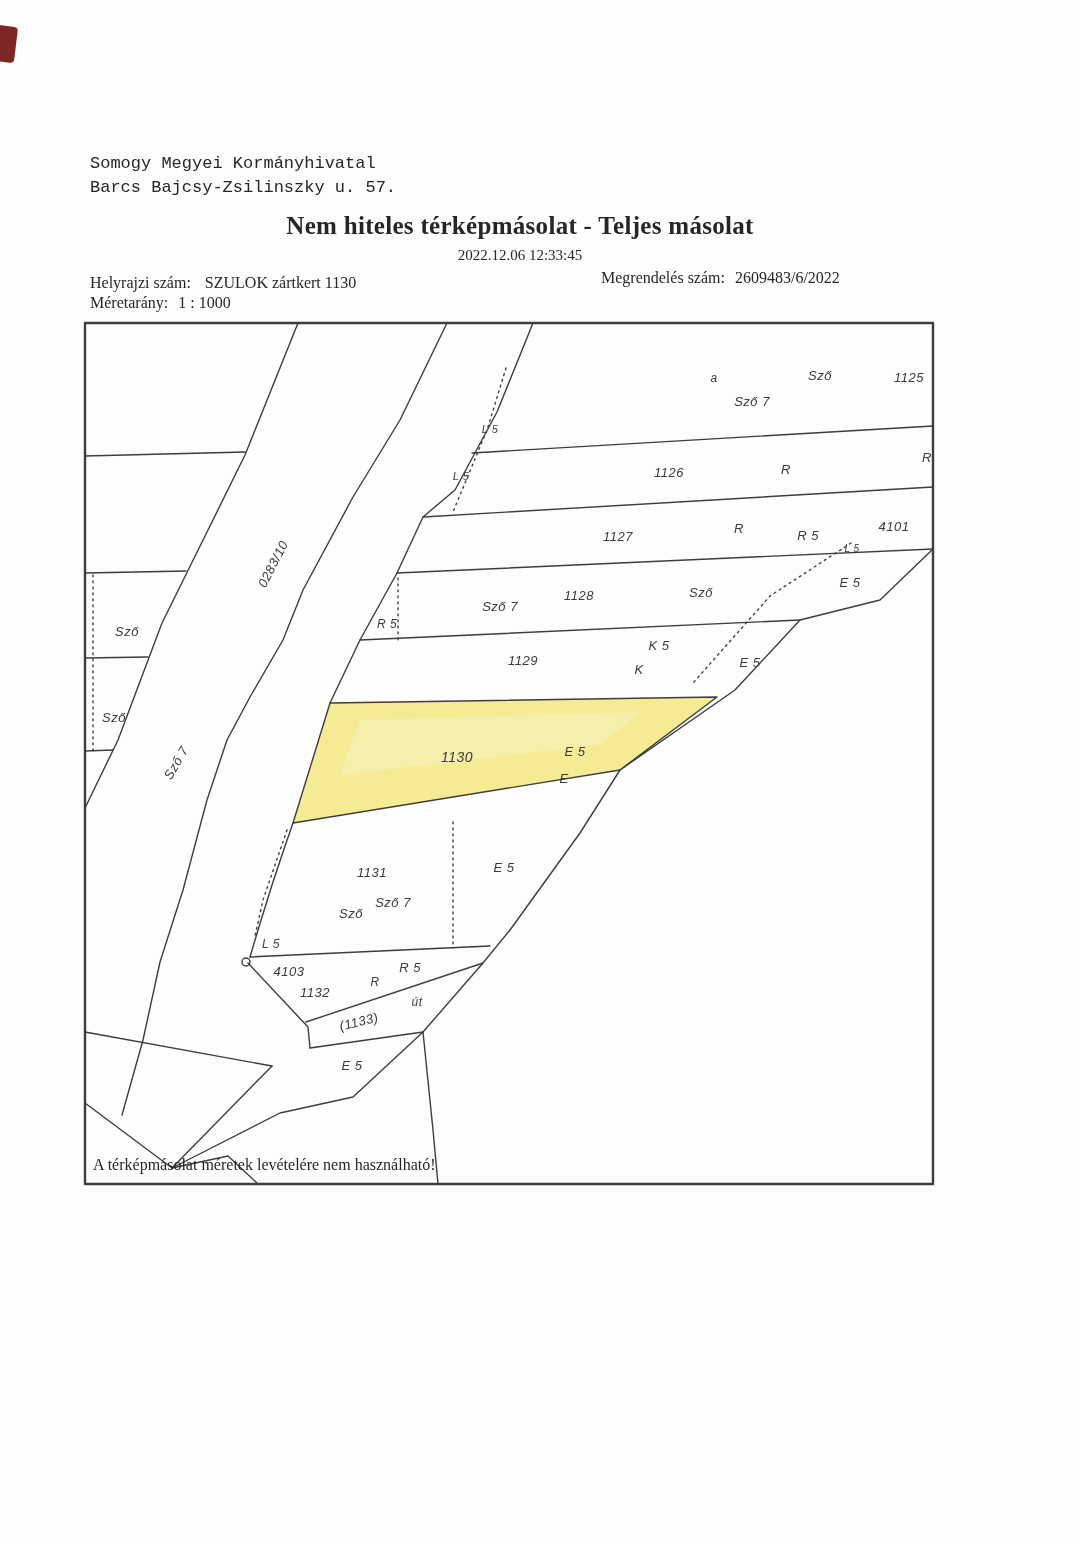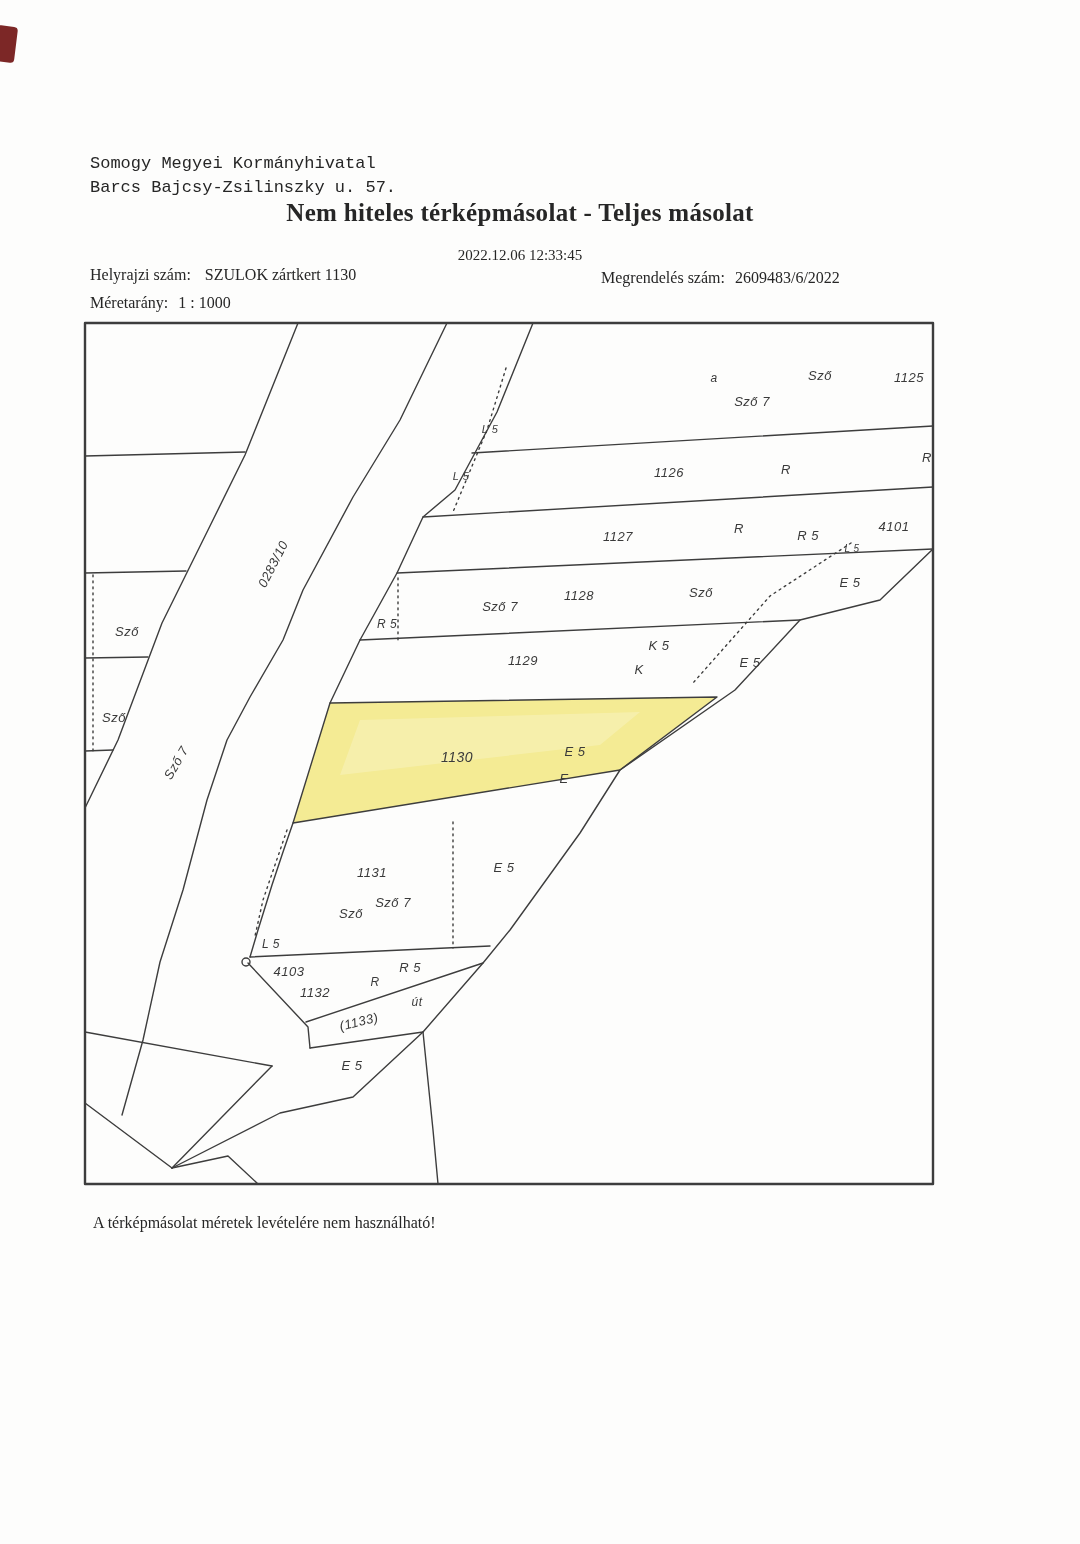--- a/index.html
+++ b/index.html
@@ -4,30 +4,30 @@
 <style>
   html,body{margin:0;padding:0;}
   body{
     width:1080px;height:1544px;position:relative;overflow:hidden;
     background:#fdfdfc;
     font-family:"Liberation Serif", serif;
     color:#262626;
   }
   .abs{position:absolute;}
   .office{left:90px;top:152px;font-size:17px;line-height:24px;font-family:Liberation Mono, monospace;}
-  .title{left:85px;top:199px;width:870px;text-align:center;font-size:25px;font-weight:bold;letter-spacing:.3px;}
+  .title{left:85px;top:212px;width:870px;text-align:center;font-size:25px;font-weight:bold;letter-spacing:.3px;}
   .datetime{left:85px;top:247px;width:870px;text-align:center;font-size:15px;}
   .meta-row{font-size:16px;}
-  #parcel-row{left:90px;top:266px;}
+  #parcel-row{left:90px;top:274px;}
   #parcel-row .val{margin-left:14px;}
   #order-row{left:601px;top:269px;}
   #order-row .val{margin-left:10px;font-size:16px;}
   #scale-row{left:90px;top:294px;}
   #scale-row .val{margin-left:10px;}
-  .footer-note{left:93px;top:1214px;font-size:16px;}
+  .footer-note{left:93px;top:1156px;font-size:16px;}
   .red-mark{left:-5px;top:26px;width:21px;height:36px;background:#7c2726;border-radius:4px;transform:rotate(7deg);}
   #map-svg{left:0;top:0;}
   #map-svg path, #map-svg circle{fill:none;stroke:var(--line,#3d3d3d);stroke-width:1.4;stroke-linejoin:round;stroke-linecap:round;}
   #map-svg .frame{stroke-width:2.4;}
   #map-svg .dotted{stroke-dasharray:1.8 4.2;}
   #map-svg .hl{fill:var(--hl,#f2e77d);fill-opacity:.82;stroke:var(--line,#3d3d3d);}
   #map-svg .hl-soft{fill:#ffffff;fill-opacity:.22;stroke:none;}
   #map-labels text{
     fill:#3a3a3a;font-family:"Liberation Sans",sans-serif;font-style:italic;
     text-anchor:middle;letter-spacing:.5px;

